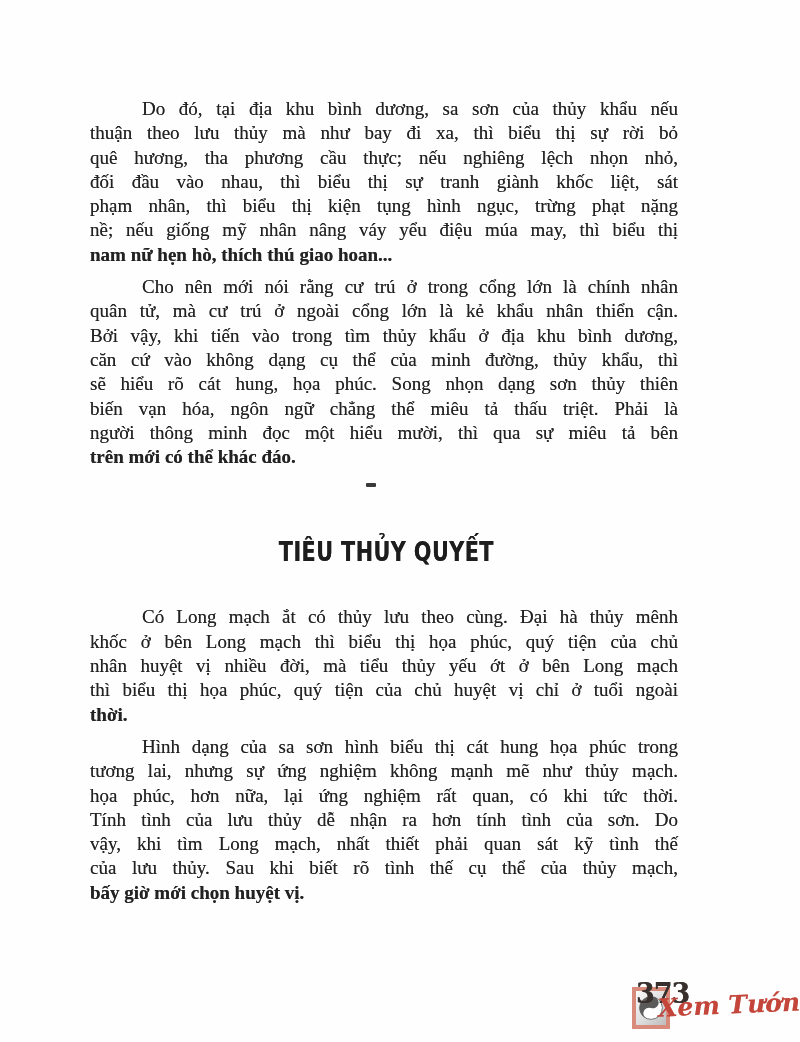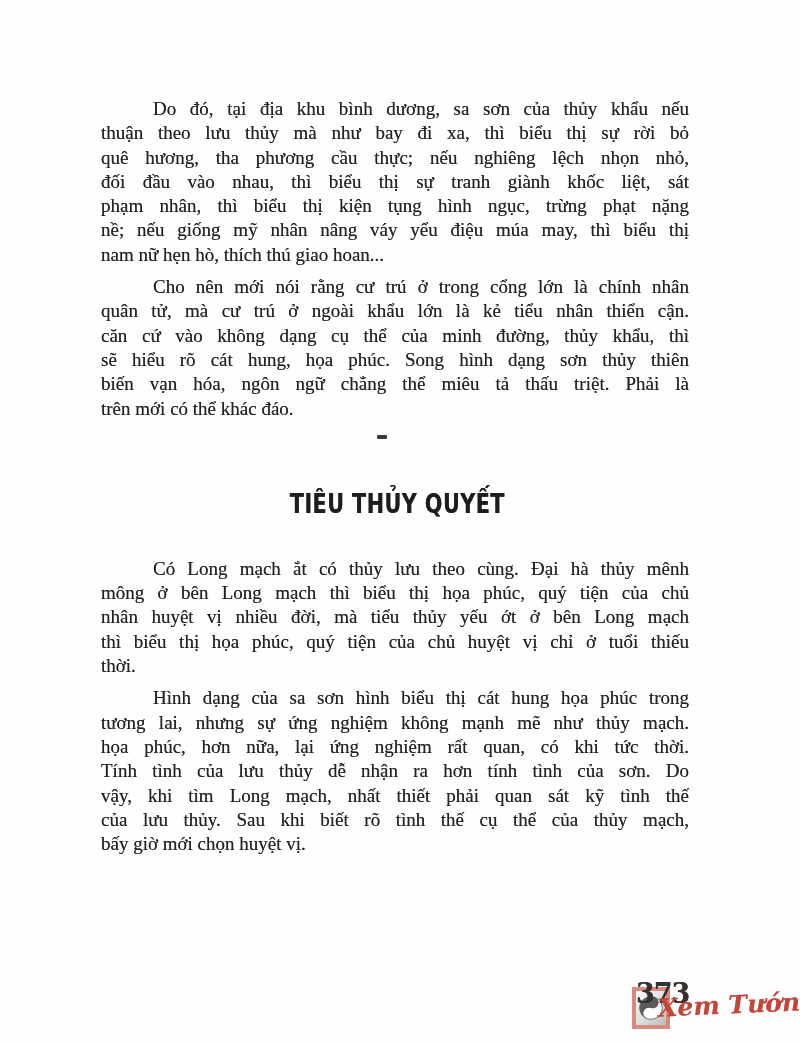--- a/index.html
+++ b/index.html
@@ -9,30 +9,30 @@
     position: relative;
     overflow: hidden;
     font-family: "Liberation Serif", "DejaVu Serif", serif;
   }
   .page {
     position: absolute; inset: 0;
     background: #fefefe;
   }
   .text-block {
     position: absolute;
-    top: 97px; left: 101px; width: 588px;
+    top: 97px; left: 90px; width: 588px;
     color: #222222;
     font-size: 19px;
     line-height: 24.3px;
     text-shadow: 0 0 0.5px rgba(20,20,20,0.6);
   }
   .para { margin: 0 0 8px 0; }
   .line { text-align: justify; text-align-last: justify; white-space: normal; }
   .line.first { text-indent: 52px; }
-  .line.last { text-align-last: left; }
+  .line.last { text-align-last: left; font-weight: bold; }
 
   .separator-row {
     margin: 14px 0 50px 0;
     height: 4px;
     display: flex; justify-content: center;
   }
   .separator-dash {
     width: 10px; height: 4px;
     background: #3a3a3a;
     border-radius: 1px;
@@ -102,38 +102,40 @@
         <div class="line first">Do đó, tại địa khu bình dương, sa sơn của thủy khẩu nếu</div>
         <div class="line">thuận theo lưu thủy mà như bay đi xa, thì biểu thị sự rời bỏ</div>
         <div class="line">quê hương, tha phương cầu thực; nếu nghiêng lệch nhọn nhỏ,</div>
         <div class="line">đối đầu vào nhau, thì biểu thị sự tranh giành khốc liệt, sát</div>
         <div class="line">phạm nhân, thì biểu thị kiện tụng hình ngục, trừng phạt nặng</div>
         <div class="line">nề; nếu giống mỹ nhân nâng váy yểu điệu múa may, thì biểu thị</div>
         <div class="line last">nam nữ hẹn hò, thích thú giao hoan...</div>
       </div>
     <div class="para">
         <div class="line first">Cho nên mới nói rằng cư trú ở trong cổng lớn là chính nhân</div>
-        <div class="line">quân tử, mà cư trú ở ngoài khẩu lớn là kẻ tiểu nhân thiển cận.</div>
+        <div class="line">quân tử, mà cư trú ở ngoài cổng lớn là kẻ khẩu nhân thiển cận.</div>
+        <div class="line">Bởi vậy, khi tiến vào trong tìm thủy khẩu ở địa khu bình dương,</div>
         <div class="line">căn cứ vào không dạng cụ thể của minh đường, thủy khẩu, thì</div>
-        <div class="line">sẽ hiểu rõ cát hung, họa phúc. Song hình dạng sơn thủy thiên</div>
+        <div class="line">sẽ hiểu rõ cát hung, họa phúc. Song nhọn dạng sơn thủy thiên</div>
         <div class="line">biến vạn hóa, ngôn ngữ chẳng thể miêu tả thấu triệt. Phải là</div>
+        <div class="line">người thông minh đọc một hiểu mười, thì qua sự miêu tả bên</div>
         <div class="line last">trên mới có thể khác đáo.</div>
       </div>
 
     <div class="separator-row">
       <div class="separator-dash"></div>
     </div>
 
     <h1 class="section-heading">TIÊU THỦY QUYẾT</h1>
 
     <div class="para">
         <div class="line first">Có Long mạch ắt có thủy lưu theo cùng. Đại hà thủy mênh</div>
-        <div class="line">mông ở bên Long mạch thì biểu thị họa phúc, quý tiện của chủ</div>
+        <div class="line">khốc ở bên Long mạch thì biểu thị họa phúc, quý tiện của chủ</div>
         <div class="line">nhân huyệt vị nhiều đời, mà tiểu thủy yếu ớt ở bên Long mạch</div>
-        <div class="line">thì biểu thị họa phúc, quý tiện của chủ huyệt vị chỉ ở tuổi thiếu</div>
+        <div class="line">thì biểu thị họa phúc, quý tiện của chủ huyệt vị chỉ ở tuổi ngoài</div>
         <div class="line last">thời.</div>
       </div>
     <div class="para">
         <div class="line first">Hình dạng của sa sơn hình biểu thị cát hung họa phúc trong</div>
         <div class="line">tương lai, nhưng sự ứng nghiệm không mạnh mẽ như thủy mạch.</div>
         <div class="line">họa phúc, hơn nữa, lại ứng nghiệm rất quan, có khi tức thời.</div>
         <div class="line">Tính tình của lưu thủy dễ nhận ra hơn tính tình của sơn. Do</div>
         <div class="line">vậy, khi tìm Long mạch, nhất thiết phải quan sát kỹ tình thế</div>
         <div class="line">của lưu thủy. Sau khi biết rõ tình thế cụ thể của thủy mạch,</div>
         <div class="line last">bấy giờ mới chọn huyệt vị.</div>

